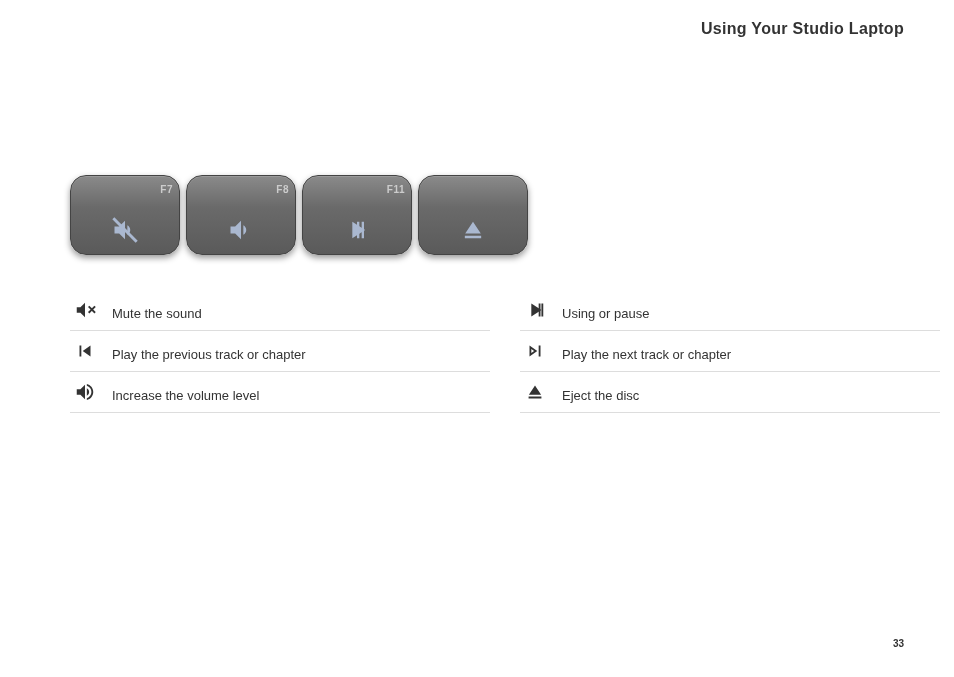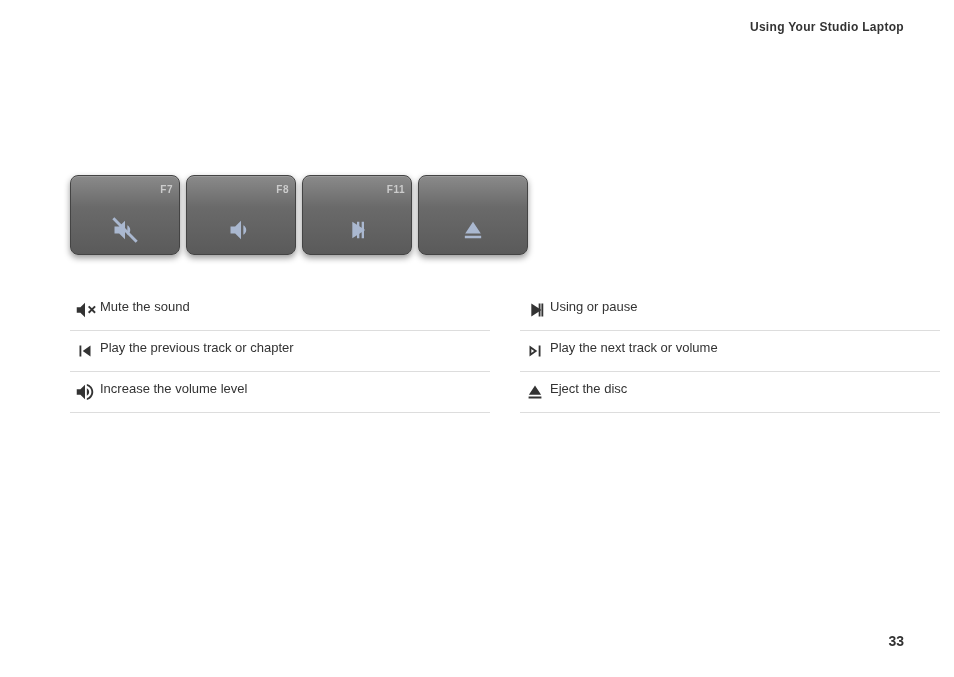--- a/index.html
+++ b/index.html
@@ -9,48 +9,48 @@
       background: #ffffff;
       font-family: Arial, sans-serif;
       position: relative;
       overflow: hidden;
     }
 
     .page-header {
       position: absolute;
       top: 20px;
       right: 50px;
-      font-size: 12px;
+      font-size: 16px;
       font-weight: bold;
       color: #333;
       letter-spacing: 0.3px;
     }
 
     .page-number {
       position: absolute;
       bottom: 28px;
       right: 50px;
-      font-size: 14px;
+      font-size: 10px;
       font-weight: bold;
       color: #333;
     }
 
     .keyboard-row {
       position: absolute;
       top: 175px;
       left: 70px;
       display: flex;
       gap: 6px;
     }
 
     .key {
       width: 110px;
       height: 80px;
       background: linear-gradient(180deg, #8a8a8a 0%, #6a6a6a 40%, #5a5a5a 100%);
-      border-radius: 8px;
+      border-radius: 16px;
       display: flex;
       flex-direction: column;
       align-items: center;
       justify-content: space-between;
       padding: 8px 6px 10px;
       box-shadow: 0 3px 6px rgba(0,0,0,0.4), inset 0 1px 0 rgba(255,255,255,0.15);
       border: 1px solid #444;
     }
 
     .key-label {
@@ -85,23 +85,24 @@
       display: flex;
       gap: 0;
     }
 
     .legend-col {
       flex: 1;
     }
 
     .legend-item {
       display: flex;
-      align-items: flex-start;
+      align-items: flex-end;
       padding: 9px 0;
       border-bottom: 1px solid #ddd;
+      gap: 12px;
     }
 
     .legend-icon {
       width: 30px;
       display: flex;
       align-items: center;
       justify-content: center;
       flex-shrink: 0;
       color: #333;
     }
@@ -220,21 +221,21 @@
       </span>
       <span class="legend-text">Using or pause</span>
     </div>
 
     <div class="legend-item">
       <span class="legend-icon">
         <svg viewBox="0 0 24 24">
           <path d="M6 18l8.5-6L6 6v12zm2-8.14L11.03 12 8 14.14V9.86zM16 6h2v12h-2z"></path>
         </svg>
       </span>
-      <span class="legend-text">Play the next track or volume</span>
+      <span class="legend-text">Play the next track or chapter</span>
     </div>
 
     <div class="legend-item">
       <span class="legend-icon">
         <svg viewBox="0 0 24 24">
           <path d="M5 17h14v2H5zm7-12L5.33 15h13.34z"></path>
         </svg>
       </span>
       <span class="legend-text">Eject the disc</span>
     </div>

